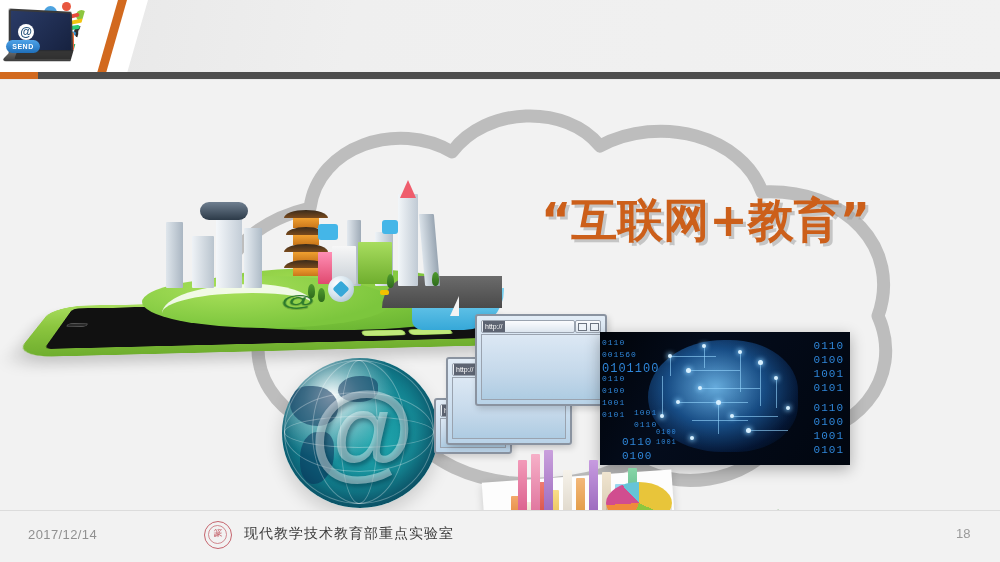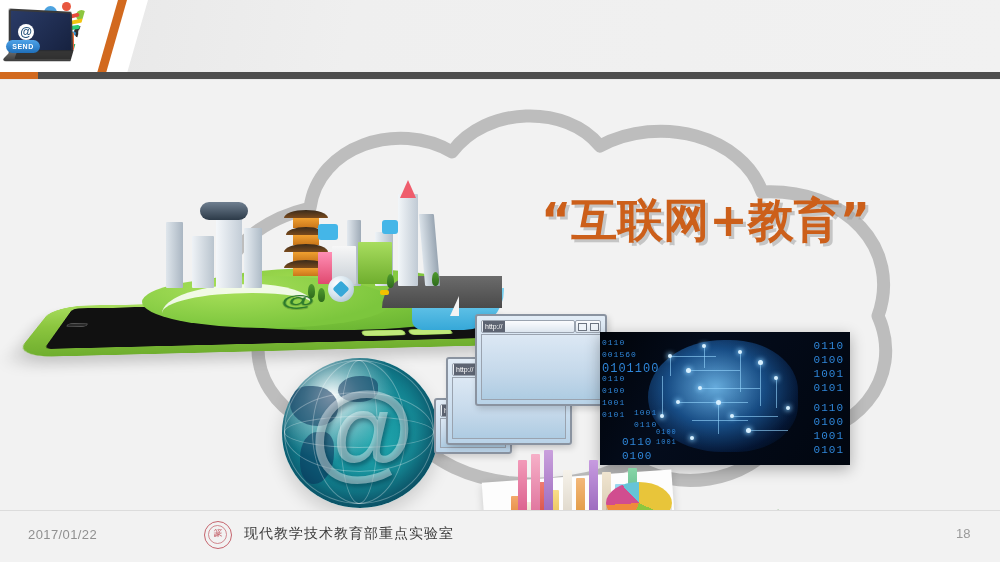--- a/index.html
+++ b/index.html
@@ -491,21 +491,21 @@
            background:conic-gradient(#f3d04a 0 28%, #8dc63f 28% 52%, #ef8f9e 52% 70%, #6fc8ec 70% 86%, #f08a3c 86% 100%);"></div>
     </div>
 
     <div class="txt-edu">“互联网+教育”</div>
     <div class="txt-net">“互联网+”</div>
   </div>
 
   <div class="footer">
     <div class="foot-line"></div>
   </div>
-  <div class="foot-date">2017/01/22</div>
+  <div class="foot-date">2017/12/14</div>
   <div class="foot-seal">
     <div class="foot-seal-inner"></div>
     <span>篆</span>
   </div>
   <div class="foot-txt1">现代教学技术教育部重点实验室</div>
   <div class="foot-page">18</div>
 
 </div>
 
 </body></html>

